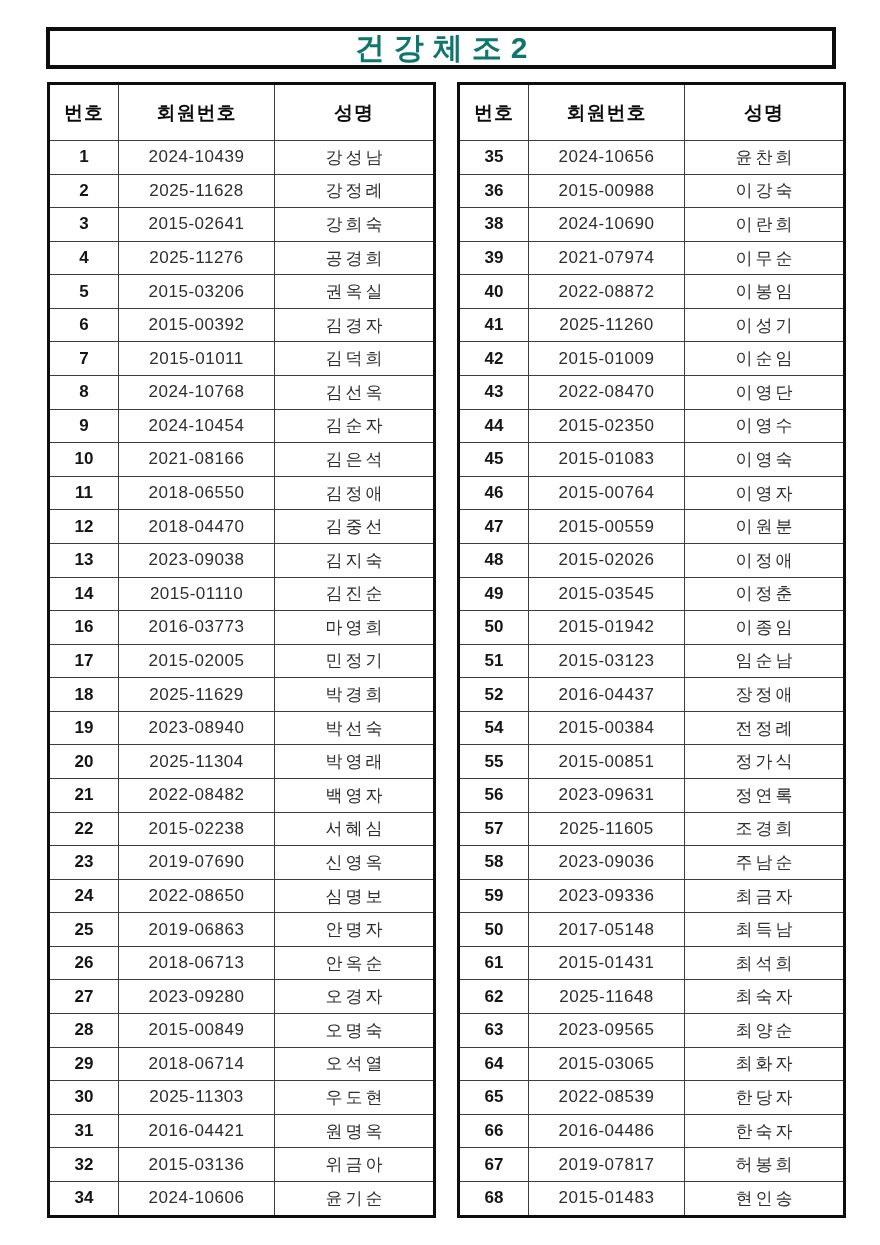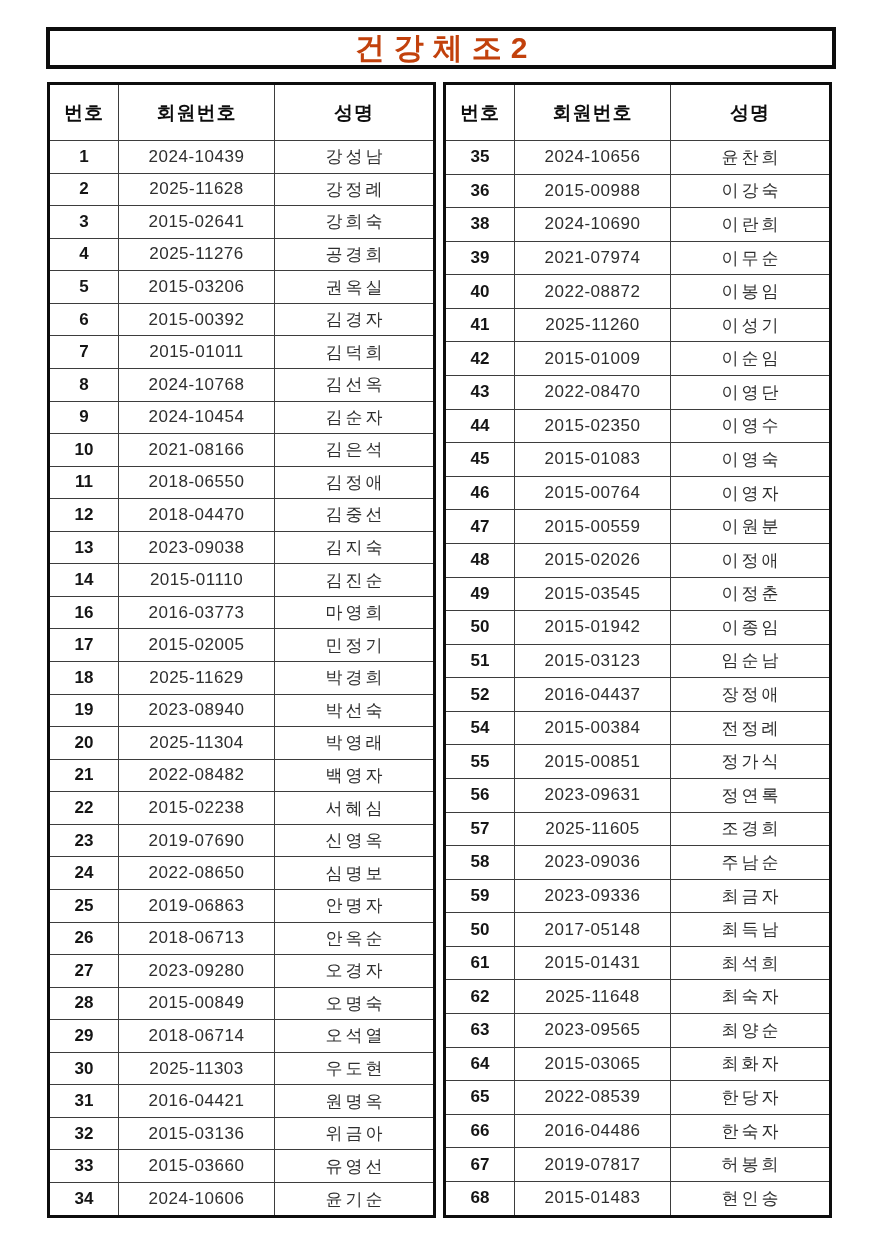--- a/index.html
+++ b/index.html
@@ -27,29 +27,29 @@
     display: flex;
     align-items: center;
     justify-content: center;
     background: #ffffff;
   }
   .title-text {
     font-size: 30px;
     font-weight: 700;
     letter-spacing: 9px;
     text-indent: 9px;
-    color: #c2410c;
+    color: #0f766e;
     white-space: nowrap;
   }
   .tables {
     position: absolute;
     left: 47px;
     top: 82px;
     display: flex;
-    gap: 7px;
+    gap: 21px;
   }
   table.member-table {
     border-collapse: collapse;
     table-layout: fixed;
     width: 386px;
     height: 1136px;
     background: #ffffff;
     border: 3px solid #0d0d0d;
   }
   table.member-table th,
@@ -259,25 +259,20 @@
             <td class="num">31</td>
             <td class="mid">2016-04421</td>
             <td class="name">원명옥</td>
           </tr>
           <tr>
             <td class="num">32</td>
             <td class="mid">2015-03136</td>
             <td class="name">위금아</td>
           </tr>
           <tr>
-            <td class="num">33</td>
-            <td class="mid">2015-03660</td>
-            <td class="name">유영선</td>
-          </tr>
-          <tr>
             <td class="num">34</td>
             <td class="mid">2024-10606</td>
             <td class="name">윤기순</td>
           </tr>
         </tbody>
     </table>
 
     <table class="member-table">
       <colgroup>
         <col style="width:70px">

